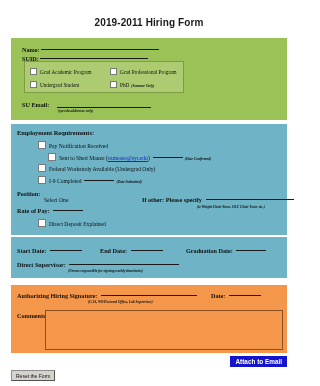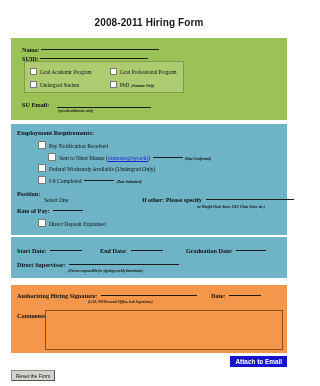--- a/index.html
+++ b/index.html
@@ -78,21 +78,21 @@
     padding:1.5px 4px;
     border:1px solid #8d8d8d;border-right-color:#55544f;border-bottom-color:#55544f;
     white-space:nowrap;
   }
 </style>
 </head>
 <body>
 
 <div class="page">
 
-  <div class="title">2008-2011 Hiring Form</div>
+  <div class="title">2019-2011 Hiring Form</div>
 
   <div class="band band-green"></div>
 
   <div class="line-row" style="left:22px;top:46px;">
     <span>Name:</span>
     <span class="rule" style="width:118px;"></span>
   </div>
 
   <div class="line-row" style="left:22px;top:55px;">
     <span>SUID:</span>

